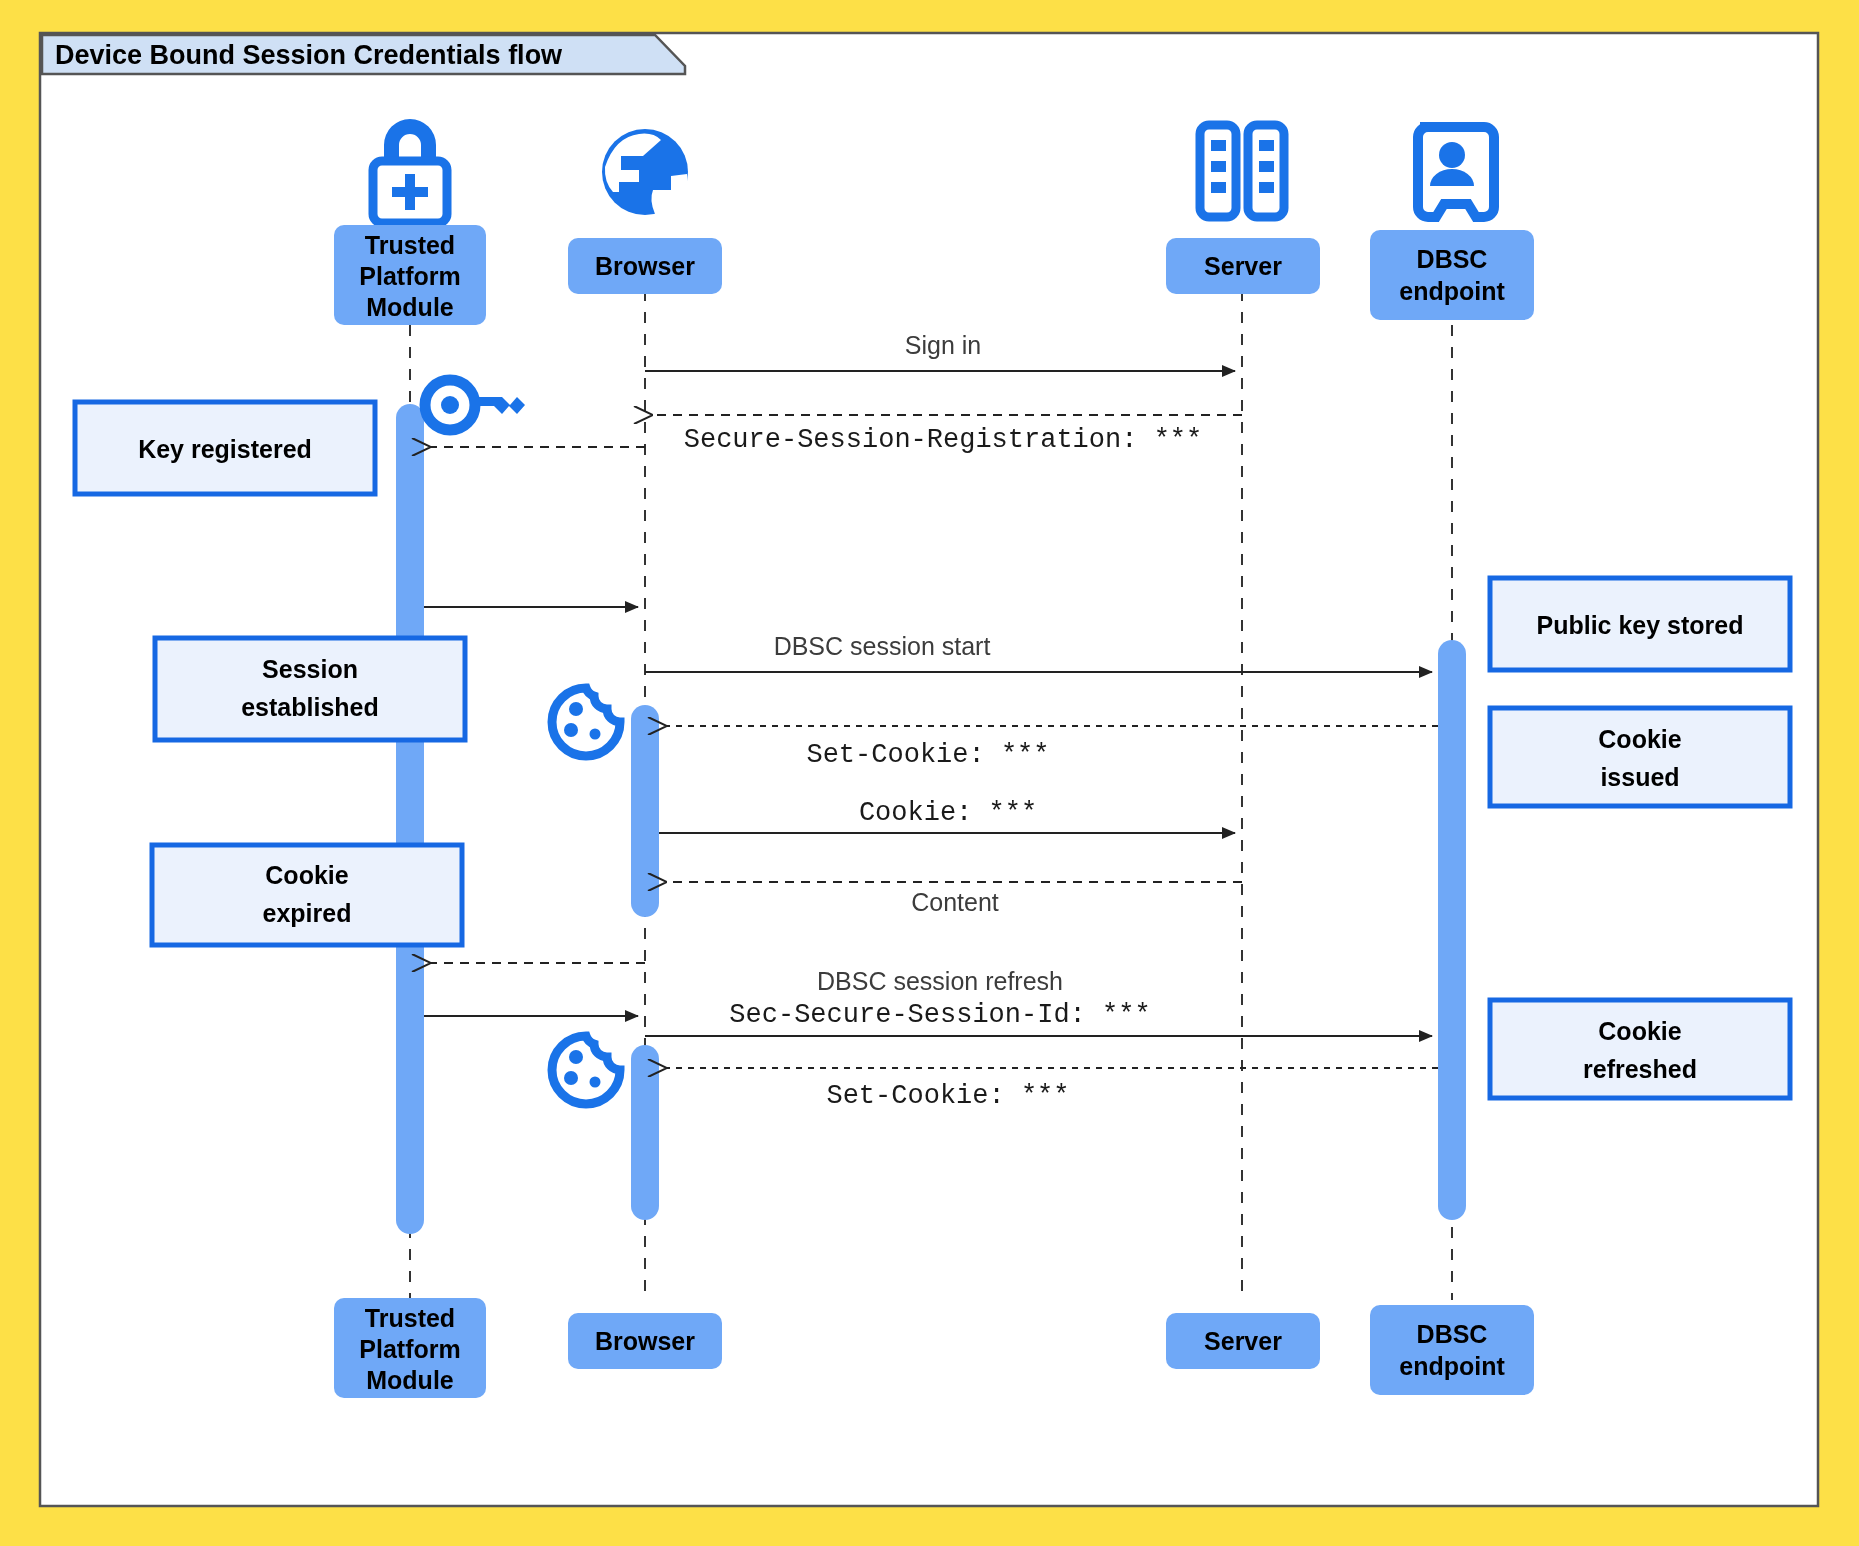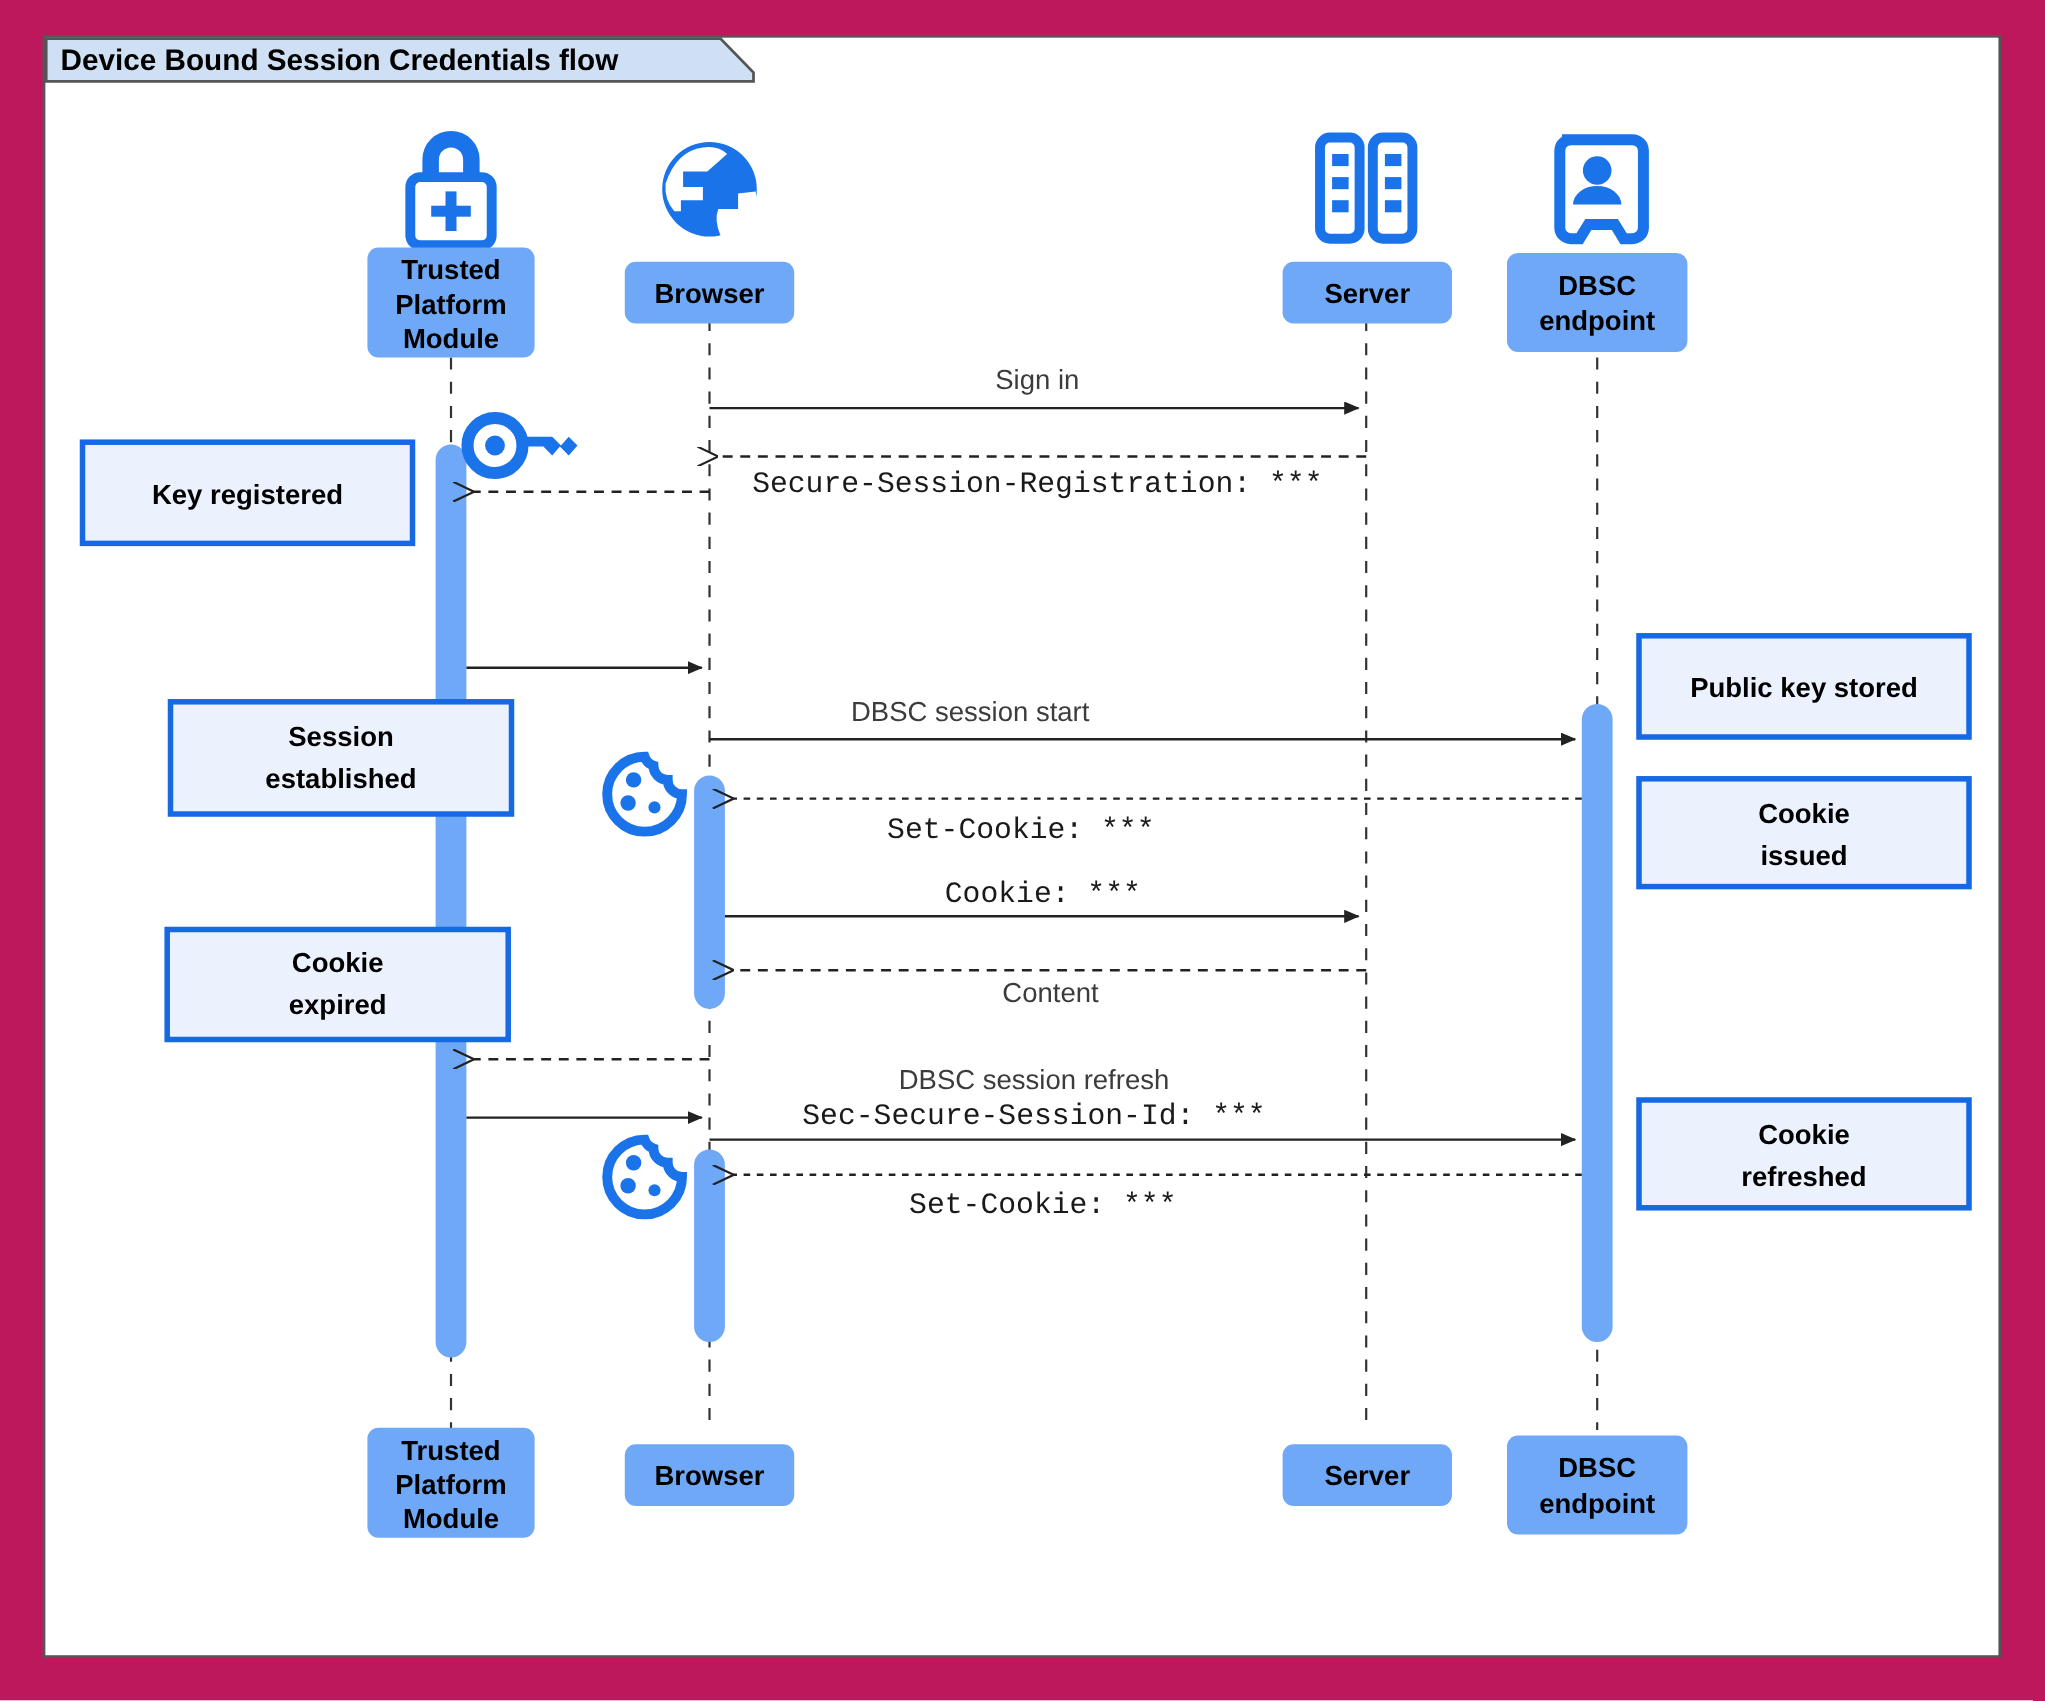--- a/index.html
+++ b/index.html
@@ -1,17 +1,17 @@
 <!DOCTYPE html>
 <html><head>
 <meta charset="utf-8">
 <style>
   html,body{margin:0;padding:0;background:#ffffff;}
   body{font-family:"Liberation Sans",sans-serif;}
-  #stage{position:relative;width:1859px;height:1546px;background:#be185d;overflow:hidden;}
+  #stage{position:relative;width:1859px;height:1546px;background:#fde047;overflow:hidden;}
   svg{display:block;}
   .lbl-sans{font-family:"Liberation Sans",sans-serif;font-size:25px;fill:#3c3c3c;}
   .lbl-mono{font-family:"Liberation Mono",monospace;font-size:27px;fill:#1a1a1a;}
   .part-txt{font-family:"Liberation Sans",sans-serif;font-size:25px;font-weight:bold;fill:#000000;}
   .note-txt{font-family:"Liberation Sans",sans-serif;font-size:25px;font-weight:bold;fill:#000000;}
   .frame-title{font-family:"Liberation Sans",sans-serif;font-size:27px;font-weight:bold;fill:#000000;}
 </style>
 </head>
 <body>
 

